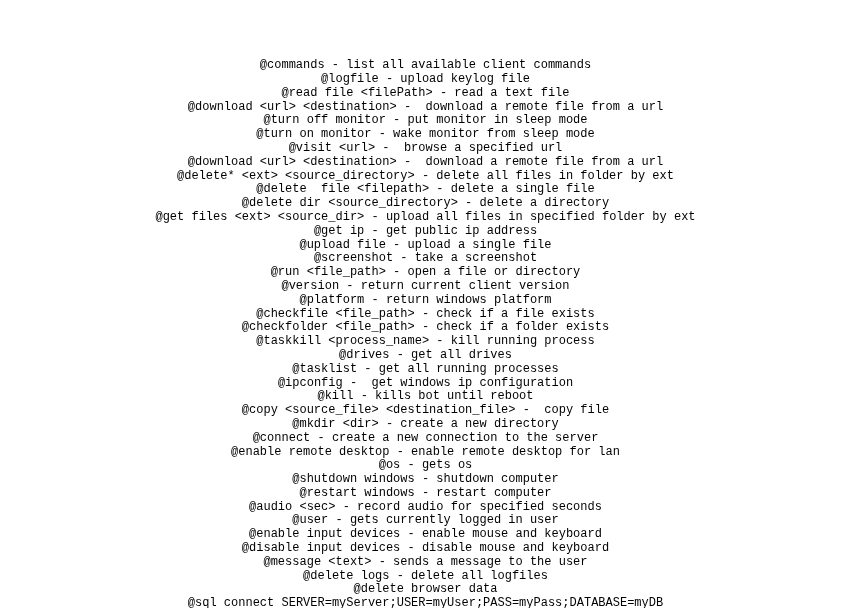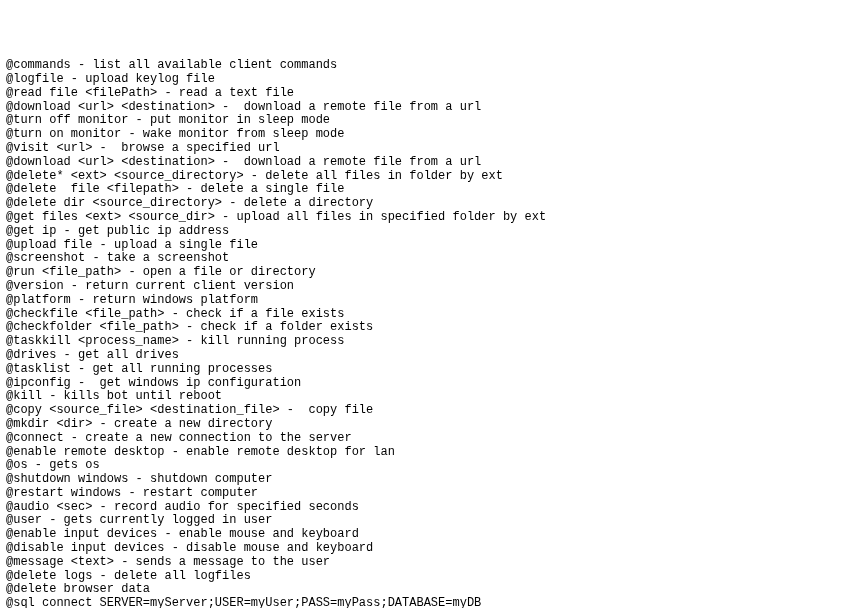--- a/index.html
+++ b/index.html
@@ -10,20 +10,21 @@
       line-height: 1.15;
       color: #000000;
       padding: 4px 6px;
       white-space: pre;
       width: 851px;
       height: 608px;
       overflow: hidden;
     }
     .line {
       display: block;
+      text-align: center;
     }
   </style>
 </head>
 <body>
 
 
 
 <div id="terminal-output"><span class="line">@commands - list all available client commands</span><span class="line">@logfile - upload keylog file</span><span class="line">@read file &lt;filePath&gt; - read a text file</span><span class="line">@download &lt;url&gt; &lt;destination&gt; -  download a remote file from a url</span><span class="line">@turn off monitor - put monitor in sleep mode</span><span class="line">@turn on monitor - wake monitor from sleep mode</span><span class="line">@visit &lt;url&gt; -  browse a specified url</span><span class="line">@download &lt;url&gt; &lt;destination&gt; -  download a remote file from a url</span><span class="line">@delete* &lt;ext&gt; &lt;source_directory&gt; - delete all files in folder by ext</span><span class="line">@delete  file &lt;filepath&gt; - delete a single file</span><span class="line">@delete dir &lt;source_directory&gt; - delete a directory</span><span class="line">@get files &lt;ext&gt; &lt;source_dir&gt; - upload all files in specified folder by ext</span><span class="line">@get ip - get public ip address</span><span class="line">@upload file - upload a single file</span><span class="line">@screenshot - take a screenshot</span><span class="line">@run &lt;file_path&gt; - open a file or directory</span><span class="line">@version - return current client version</span><span class="line">@platform - return windows platform</span><span class="line">@checkfile &lt;file_path&gt; - check if a file exists</span><span class="line">@checkfolder &lt;file_path&gt; - check if a folder exists</span><span class="line">@taskkill &lt;process_name&gt; - kill running process</span><span class="line">@drives - get all drives</span><span class="line">@tasklist - get all running processes</span><span class="line">@ipconfig -  get windows ip configuration</span><span class="line">@kill - kills bot until reboot</span><span class="line">@copy &lt;source_file&gt; &lt;destination_file&gt; -  copy file</span><span class="line">@mkdir &lt;dir&gt; - create a new directory</span><span class="line">@connect - create a new connection to the server</span><span class="line">@enable remote desktop - enable remote desktop for lan</span><span class="line">@os - gets os</span><span class="line">@shutdown windows - shutdown computer</span><span class="line">@restart windows - restart computer</span><span class="line">@audio &lt;sec&gt; - record audio for specified seconds</span><span class="line">@user - gets currently logged in user</span><span class="line">@enable input devices - enable mouse and keyboard</span><span class="line">@disable input devices - disable mouse and keyboard</span><span class="line">@message &lt;text&gt; - sends a message to the user</span><span class="line">@delete logs - delete all logfiles</span><span class="line">@delete browser data</span><span class="line">@sql connect SERVER=myServer;USER=myUser;PASS=myPass;DATABASE=myDB</span></div>
 
 

